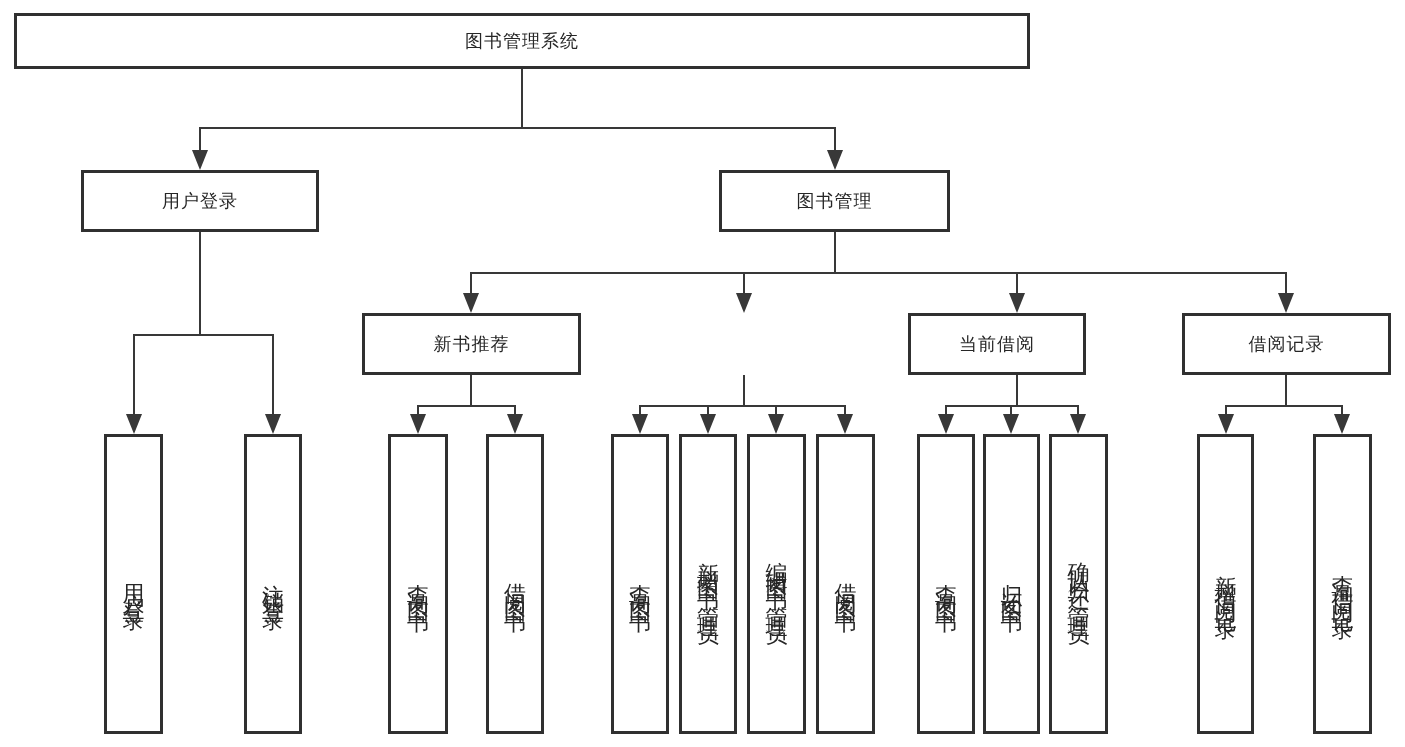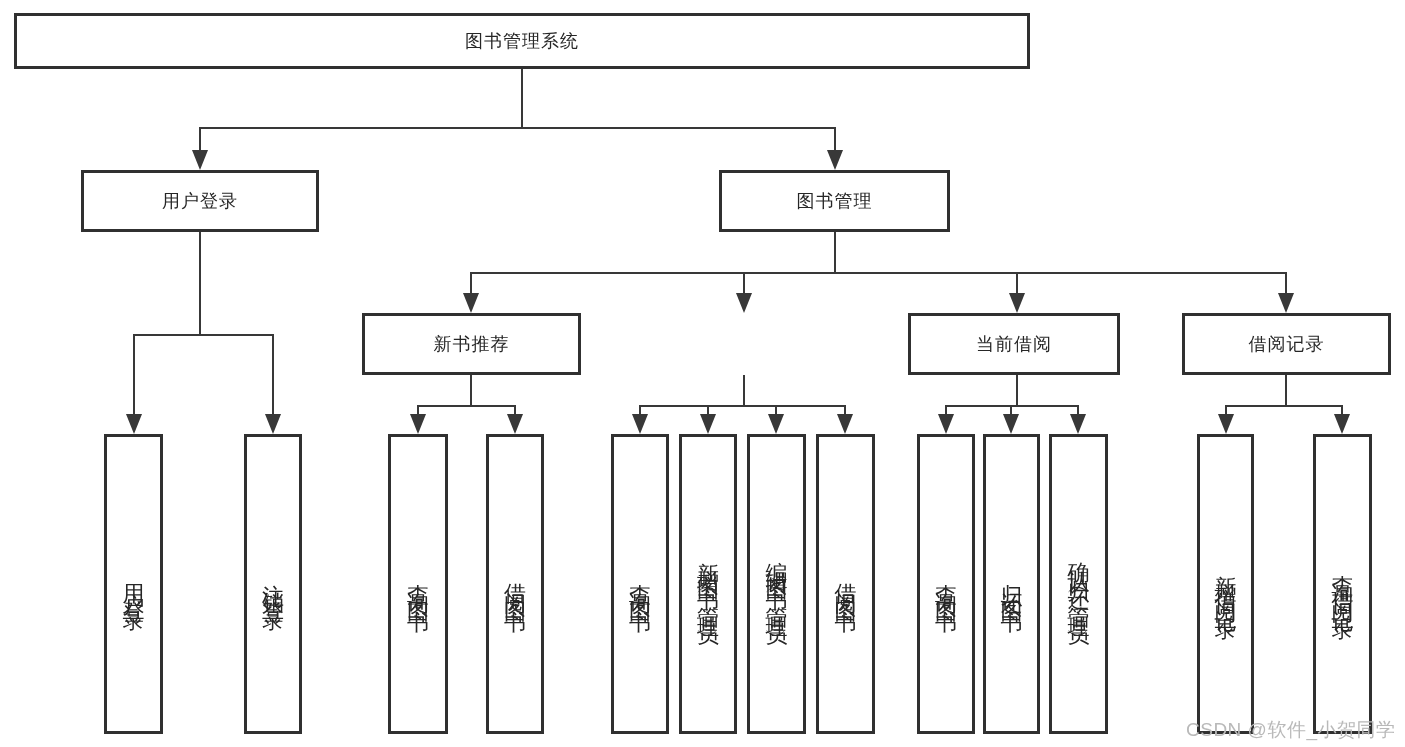--- a/index.html
+++ b/index.html
@@ -35,21 +35,21 @@
     letter-spacing:9px;
     line-height:1;
     white-space:nowrap;
   }
   
   .box-root{left:14px;top:13px;width:1016px;height:56px;}
   .box-l1-login{left:81px;top:170px;width:238px;height:62px;}
   .box-l1-mgmt{left:719px;top:170px;width:231px;height:62px;}
   .box-l2-0{left:362px;top:313px;width:219px;height:62px;}
   .box-l2-1{left:636px;top:313px;width:216px;height:62px;}
-  .box-l2-2{left:908px;top:313px;width:212px;height:62px;}
+  .box-l2-2{left:908px;top:313px;width:178px;height:62px;}
   .box-l2-3{left:1182px;top:313px;width:209px;height:62px;}
   .leaf{top:434px;height:300px;}
   .box-lf-ul0{left:104px;width:59px;}
   .box-lf-ul1{left:244px;width:58px;}
   .box-lf-r0{left:388px;width:60px;}
   .box-lf-r1{left:486px;width:58px;}
   .box-lf-b0{left:611px;width:58px;}
   .box-lf-b1{left:679px;width:58px;}
   .box-lf-b2{left:747px;width:59px;}
   .box-lf-b3{left:816px;width:59px;}
@@ -194,14 +194,13 @@
       <div class="cline" style="left: 1077px; top: 406px; width: 2px; height: 11px;"></div>
       <div class="carrow" style="left: 1070px; top: 414px;"></div>
       <div class="cline" style="left: 1285px; top: 375px; width: 2px; height: 31px;"></div>
       <div class="cline" style="left: 1225px; top: 405px; width: 118px; height: 2px;"></div>
       <div class="cline" style="left: 1225px; top: 406px; width: 2px; height: 11px;"></div>
       <div class="carrow" style="left: 1218px; top: 414px;"></div>
       <div class="cline" style="left: 1341px; top: 406px; width: 2px; height: 11px;"></div>
       <div class="carrow" style="left: 1334px; top: 414px;"></div>
     </div>
 
-  <div class="watermark">CSDN @软件_小贺同学</div>
 </div>
 
 </body></html>

